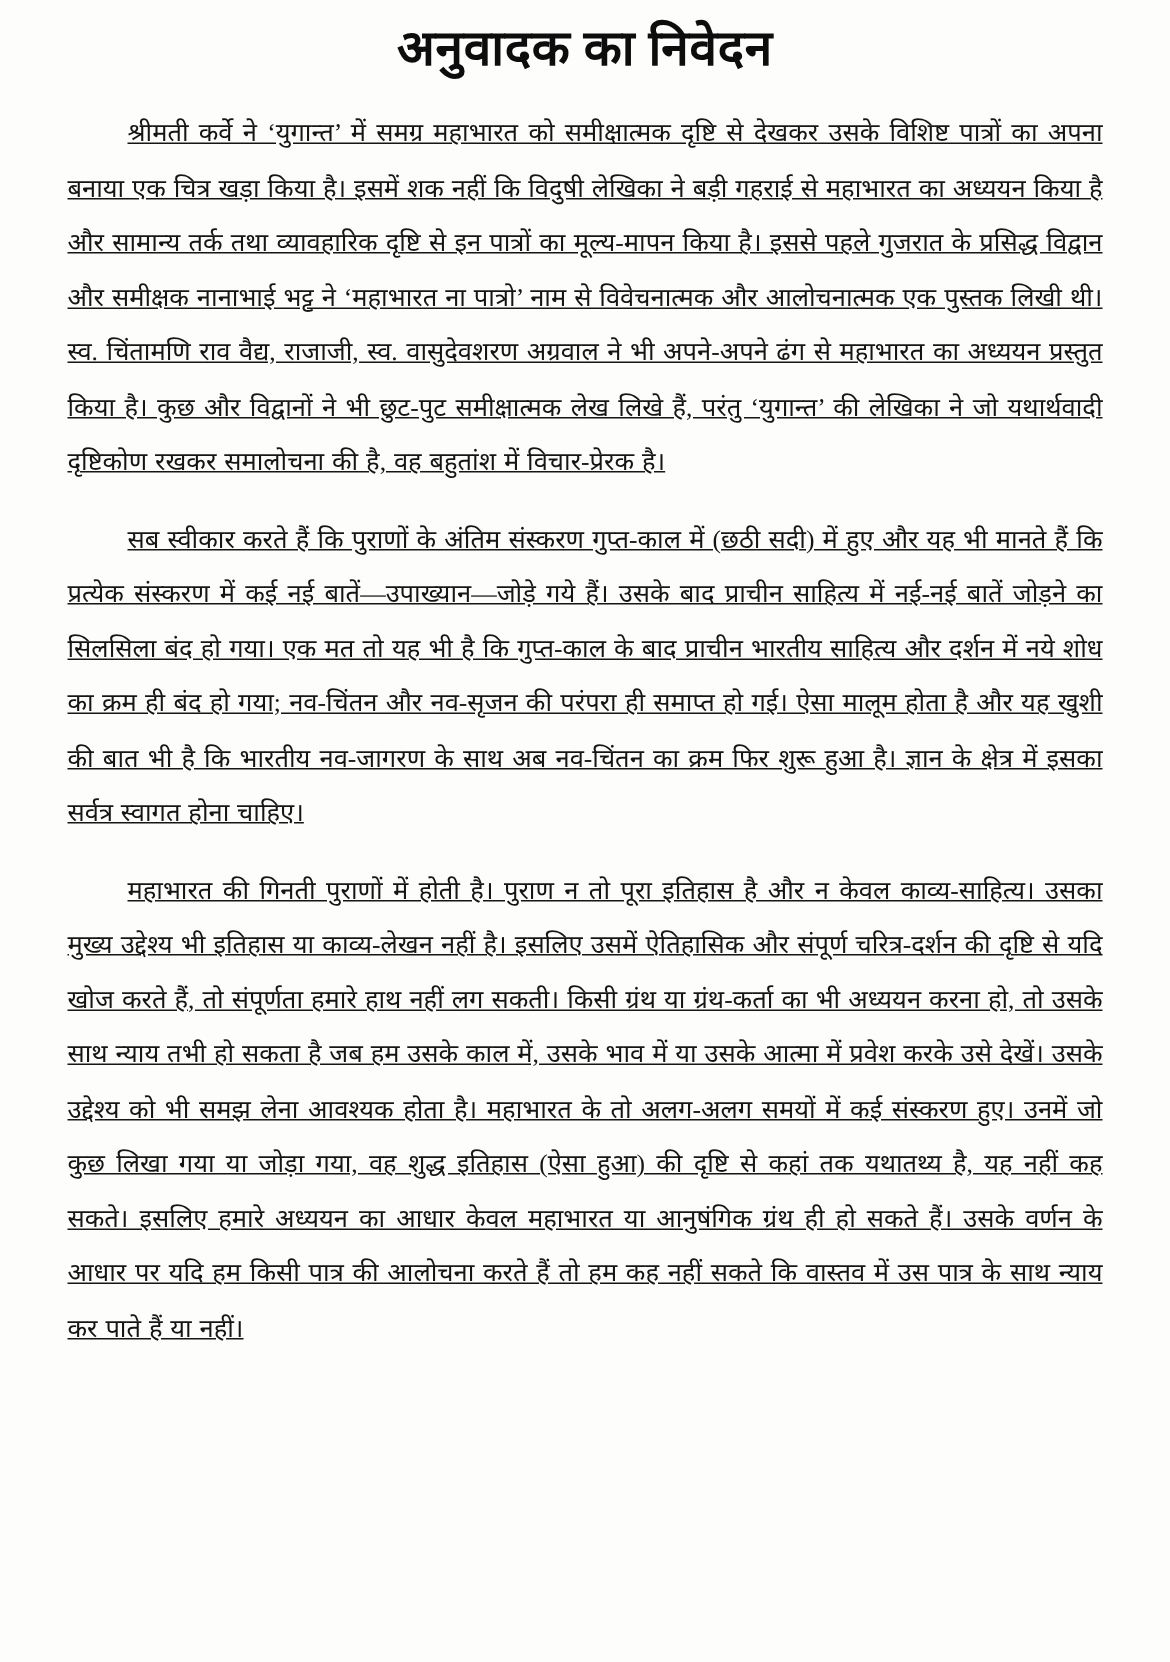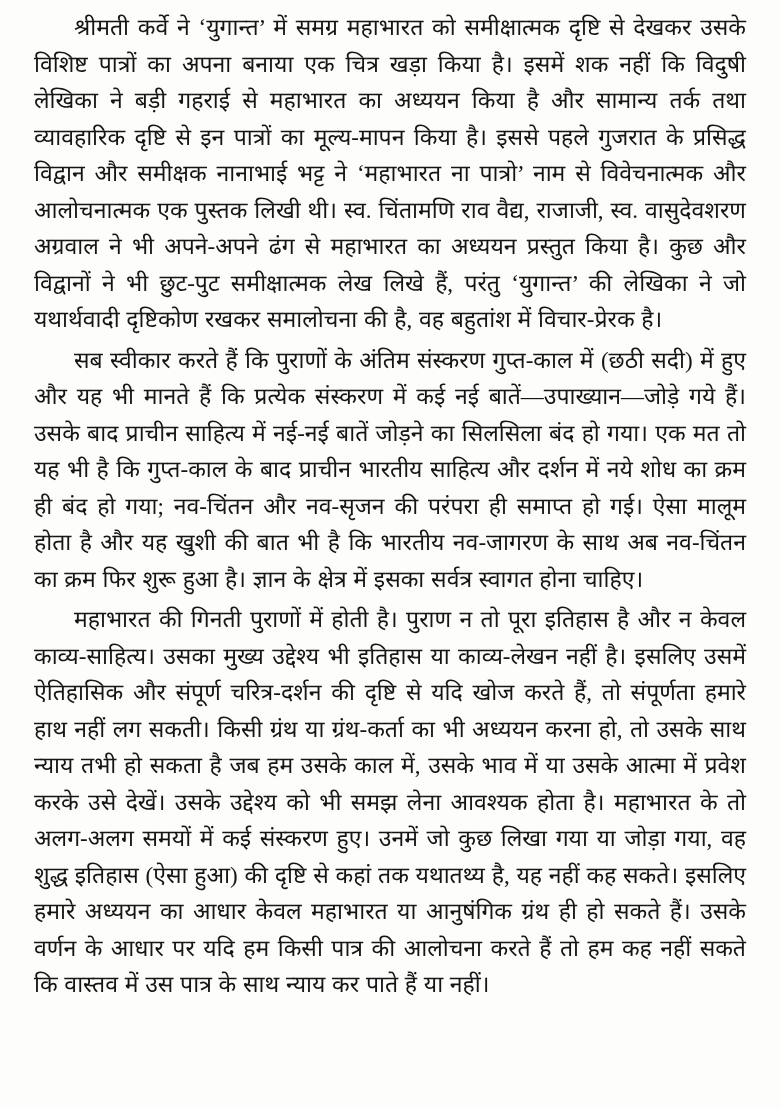--- a/index.html
+++ b/index.html
@@ -21,35 +21,37 @@
   }
   .page-title {
     text-align: center;
     font-size: 33px;
     font-weight: 700;
     margin: 2px 0 18px 0;
     letter-spacing: 0.5px;
     color: #0d0d0d;
   }
   .body-text p {
-    margin: 4px;
+    margin: 15px;
     text-align: justify;
     text-indent: 40px;
-    font-size: 23px;
+    font-size: 17px;
     line-height: 36.5px;
     word-spacing: 1px;
     color: #151515;
+    text-decoration: underline;
   }
   .body-text p + p {
     margin-top: 1px;
   }
 </style>
 </head>
 <body>
 
 <div class="scan-page">
+  <h1 class="page-title">अनुवादक का निवेदन</h1>
 
   <div class="body-text">
     <p>श्रीमती कर्वे ने ‘युगान्त’ में समग्र महाभारत को समीक्षात्मक दृष्टि से देखकर उसके विशिष्ट पात्रों का अपना बनाया एक चित्र खड़ा किया है। इसमें शक नहीं कि विदुषी लेखिका ने बड़ी गहराई से महाभारत का अध्ययन किया है और सामान्य तर्क तथा व्यावहारिक दृष्टि से इन पात्रों का मूल्य-मापन किया है। इससे पहले गुजरात के प्रसिद्ध विद्वान और समीक्षक नानाभाई भट्ट ने ‘महाभारत ना पात्रो’ नाम से विवेचनात्मक और आलोचनात्मक एक पुस्तक लिखी थी। स्व. चिंतामणि राव वैद्य, राजाजी, स्व. वासुदेवशरण अग्रवाल ने भी अपने-अपने ढंग से महाभारत का अध्ययन प्रस्तुत किया है। कुछ और विद्वानों ने भी छुट-पुट समीक्षात्मक लेख लिखे हैं, परंतु ‘युगान्त’ की लेखिका ने जो यथार्थवादी दृष्टिकोण रखकर समालोचना की है, वह बहुतांश में विचार-प्रेरक है।</p>
     <p>सब स्वीकार करते हैं कि पुराणों के अंतिम संस्करण गुप्त-काल में (छठी सदी) में हुए और यह भी मानते हैं कि प्रत्येक संस्करण में कई नई बातें—उपाख्यान—जोड़े गये हैं। उसके बाद प्राचीन साहित्य में नई-नई बातें जोड़ने का सिलसिला बंद हो गया। एक मत तो यह भी है कि गुप्त-काल के बाद प्राचीन भारतीय साहित्य और दर्शन में नये शोध का क्रम ही बंद हो गया; नव-चिंतन और नव-सृजन की परंपरा ही समाप्त हो गई। ऐसा मालूम होता है और यह खुशी की बात भी है कि भारतीय नव-जागरण के साथ अब नव-चिंतन का क्रम फिर शुरू हुआ है। ज्ञान के क्षेत्र में इसका सर्वत्र स्वागत होना चाहिए।</p>
     <p>महाभारत की गिनती पुराणों में होती है। पुराण न तो पूरा इतिहास है और न केवल काव्य-साहित्य। उसका मुख्य उद्देश्य भी इतिहास या काव्य-लेखन नहीं है। इसलिए उसमें ऐतिहासिक और संपूर्ण चरित्र-दर्शन की दृष्टि से यदि खोज करते हैं, तो संपूर्णता हमारे हाथ नहीं लग सकती। किसी ग्रंथ या ग्रंथ-कर्ता का भी अध्ययन करना हो, तो उसके साथ न्याय तभी हो सकता है जब हम उसके काल में, उसके भाव में या उसके आत्मा में प्रवेश करके उसे देखें। उसके उद्देश्य को भी समझ लेना आवश्यक होता है। महाभारत के तो अलग-अलग समयों में कई संस्करण हुए। उनमें जो कुछ लिखा गया या जोड़ा गया, वह शुद्ध इतिहास (ऐसा हुआ) की दृष्टि से कहां तक यथातथ्य है, यह नहीं कह सकते। इसलिए हमारे अध्ययन का आधार केवल महाभारत या आनुषंगिक ग्रंथ ही हो सकते हैं। उसके वर्णन के आधार पर यदि हम किसी पात्र की आलोचना करते हैं तो हम कह नहीं सकते कि वास्तव में उस पात्र के साथ न्याय कर पाते हैं या नहीं।</p>
   </div>
 </div>
 
 </body></html>

